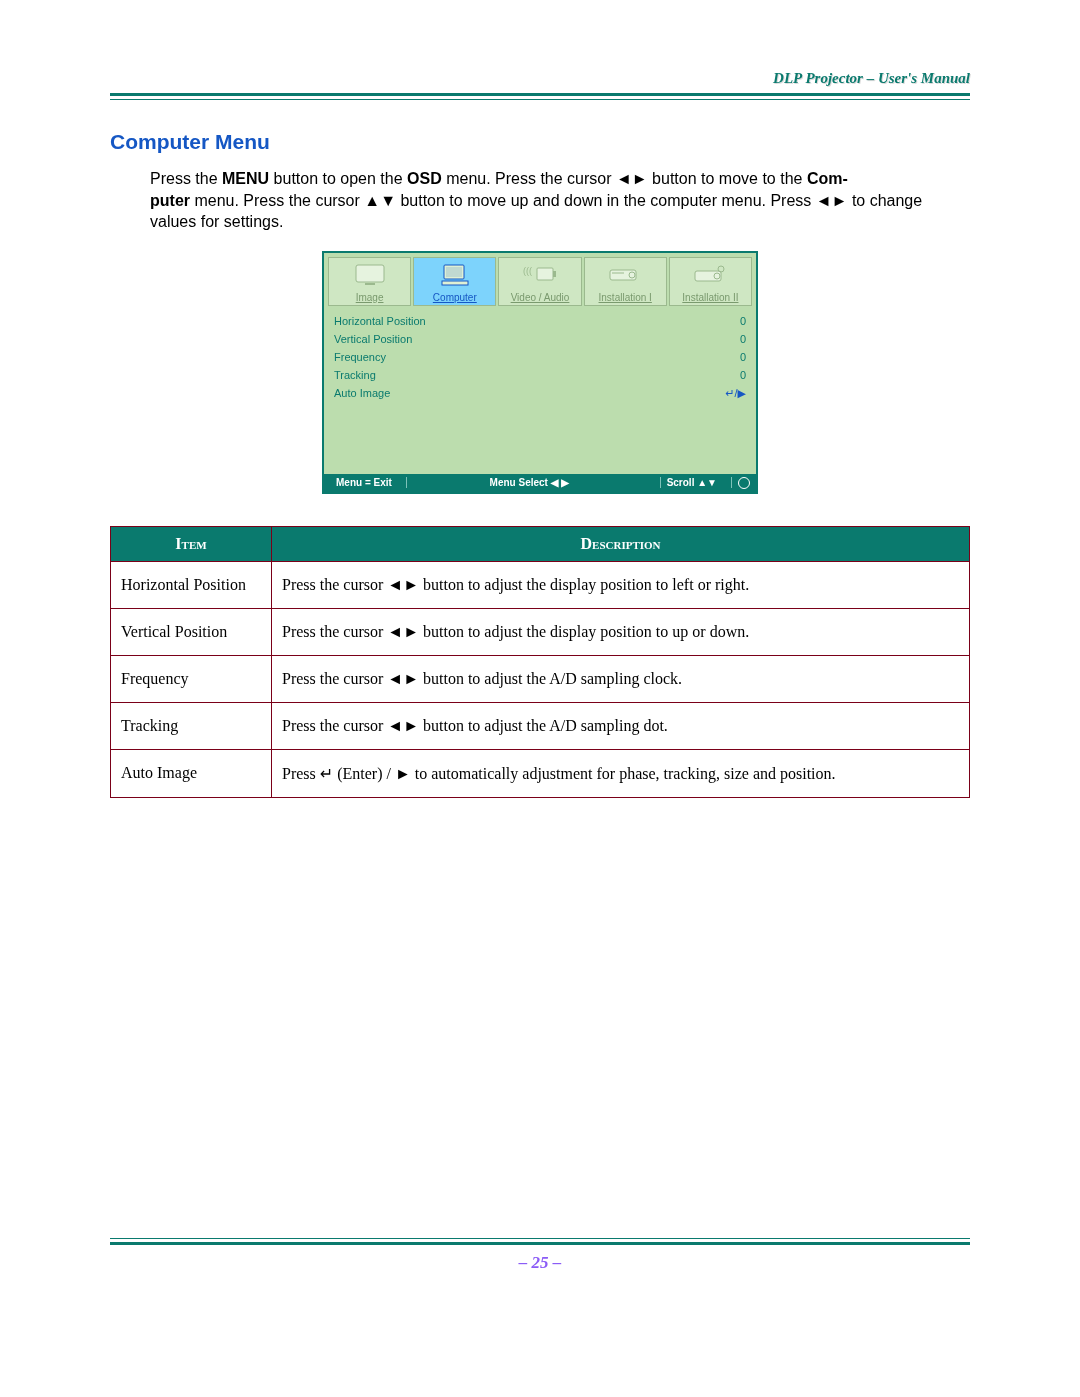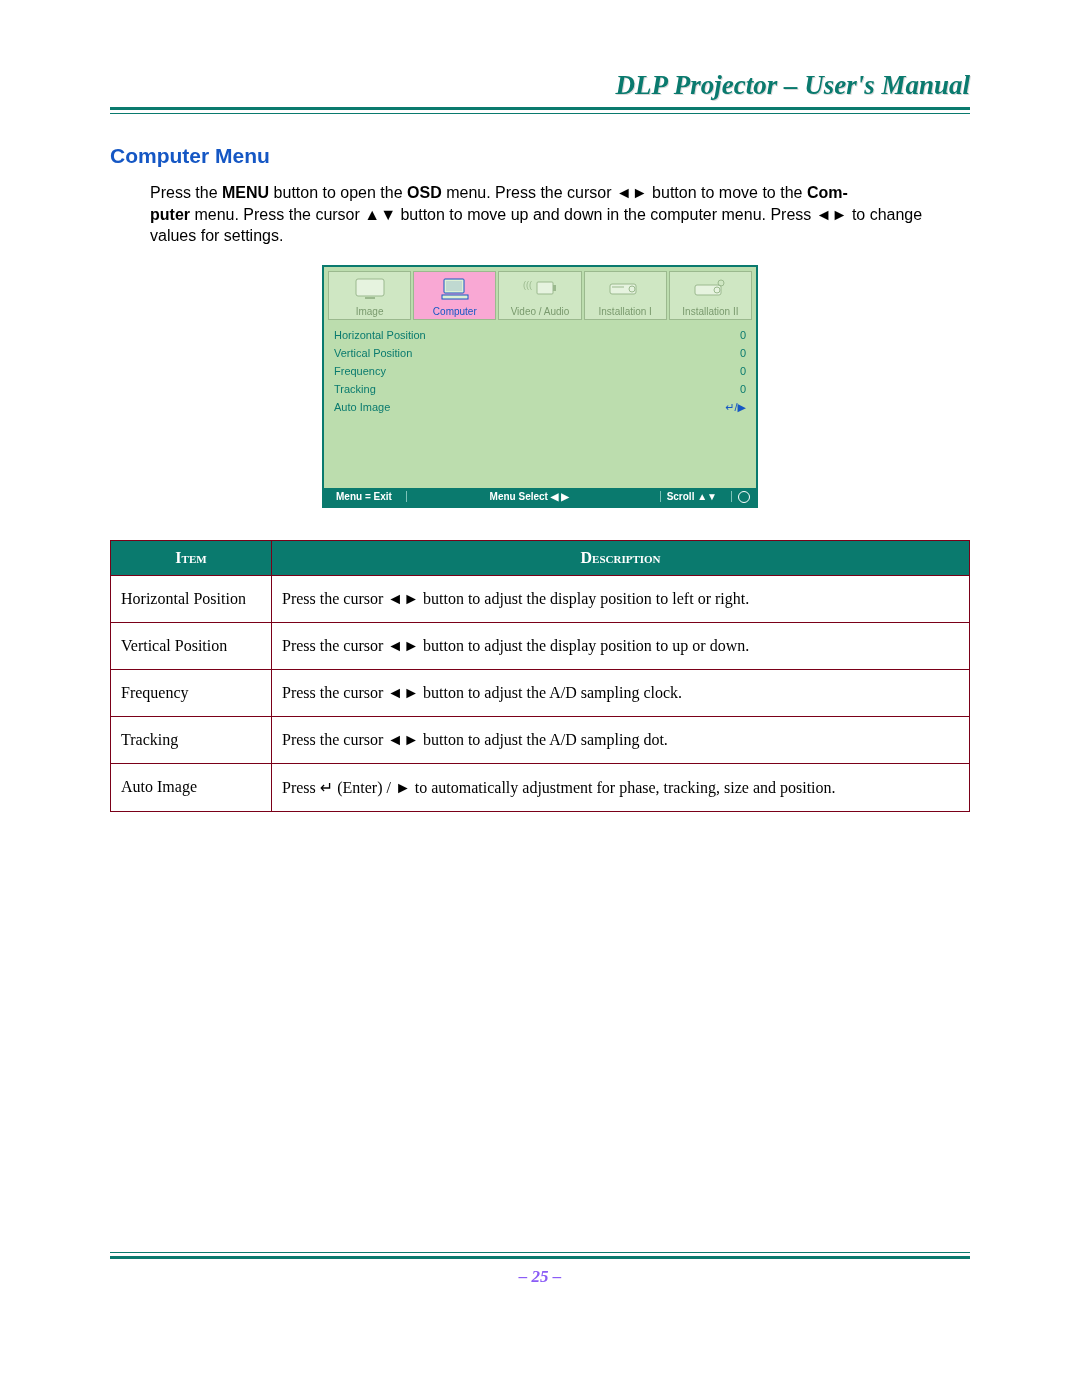--- a/index.html
+++ b/index.html
@@ -16,21 +16,21 @@
     padding: 70px 110px 40px 110px;
     position: relative;
   }
   .doc-title {
     text-align: right;
     font-family: "Times New Roman", Times, serif;
     font-style: italic;
     font-weight: bold;
     color: #0a7a6e;
     text-shadow: 1px 1px 0 rgba(0,0,0,0.15);
-    font-size: 27px;
+    font-size: 15px;
     margin-bottom: 6px;
   }
   .hr-top {
     border: 0;
     border-top: 3px solid #0a7a6e;
     border-bottom: 1px solid #0a7a6e;
     height: 3px;
     margin: 0 0 30px 0;
   }
   .section-heading {
@@ -63,29 +63,29 @@
   }
   .osd-tab {
     flex: 1;
     border: 1px solid #9bb98e;
     background: #cfe7c3;
     text-align: center;
     padding: 2px 0 2px 0;
     position: relative;
     color: #7a9a6e;
   }
-  .osd-tab.active { color: #1557c4; background:#f9a8d4; }
+  .osd-tab.active { color: #1557c4; background:#7dd3fc; }
   .osd-tab .icon-box {
     height: 30px;
     display: flex;
     align-items: center;
     justify-content: center;
     margin-bottom: 2px;
   }
-  .osd-tab .label { font-size: 10px; }
+  .osd-tab .label { font-size: 10px; text-decoration: underline; }
   .osd-body {
     background: #bcddae;
     padding: 6px 10px 2px 10px;
     min-height: 160px;
   }
   .osd-row {
     display: flex;
     justify-content: space-between;
     color: #0a7a6e;
     font-size: 11px;

